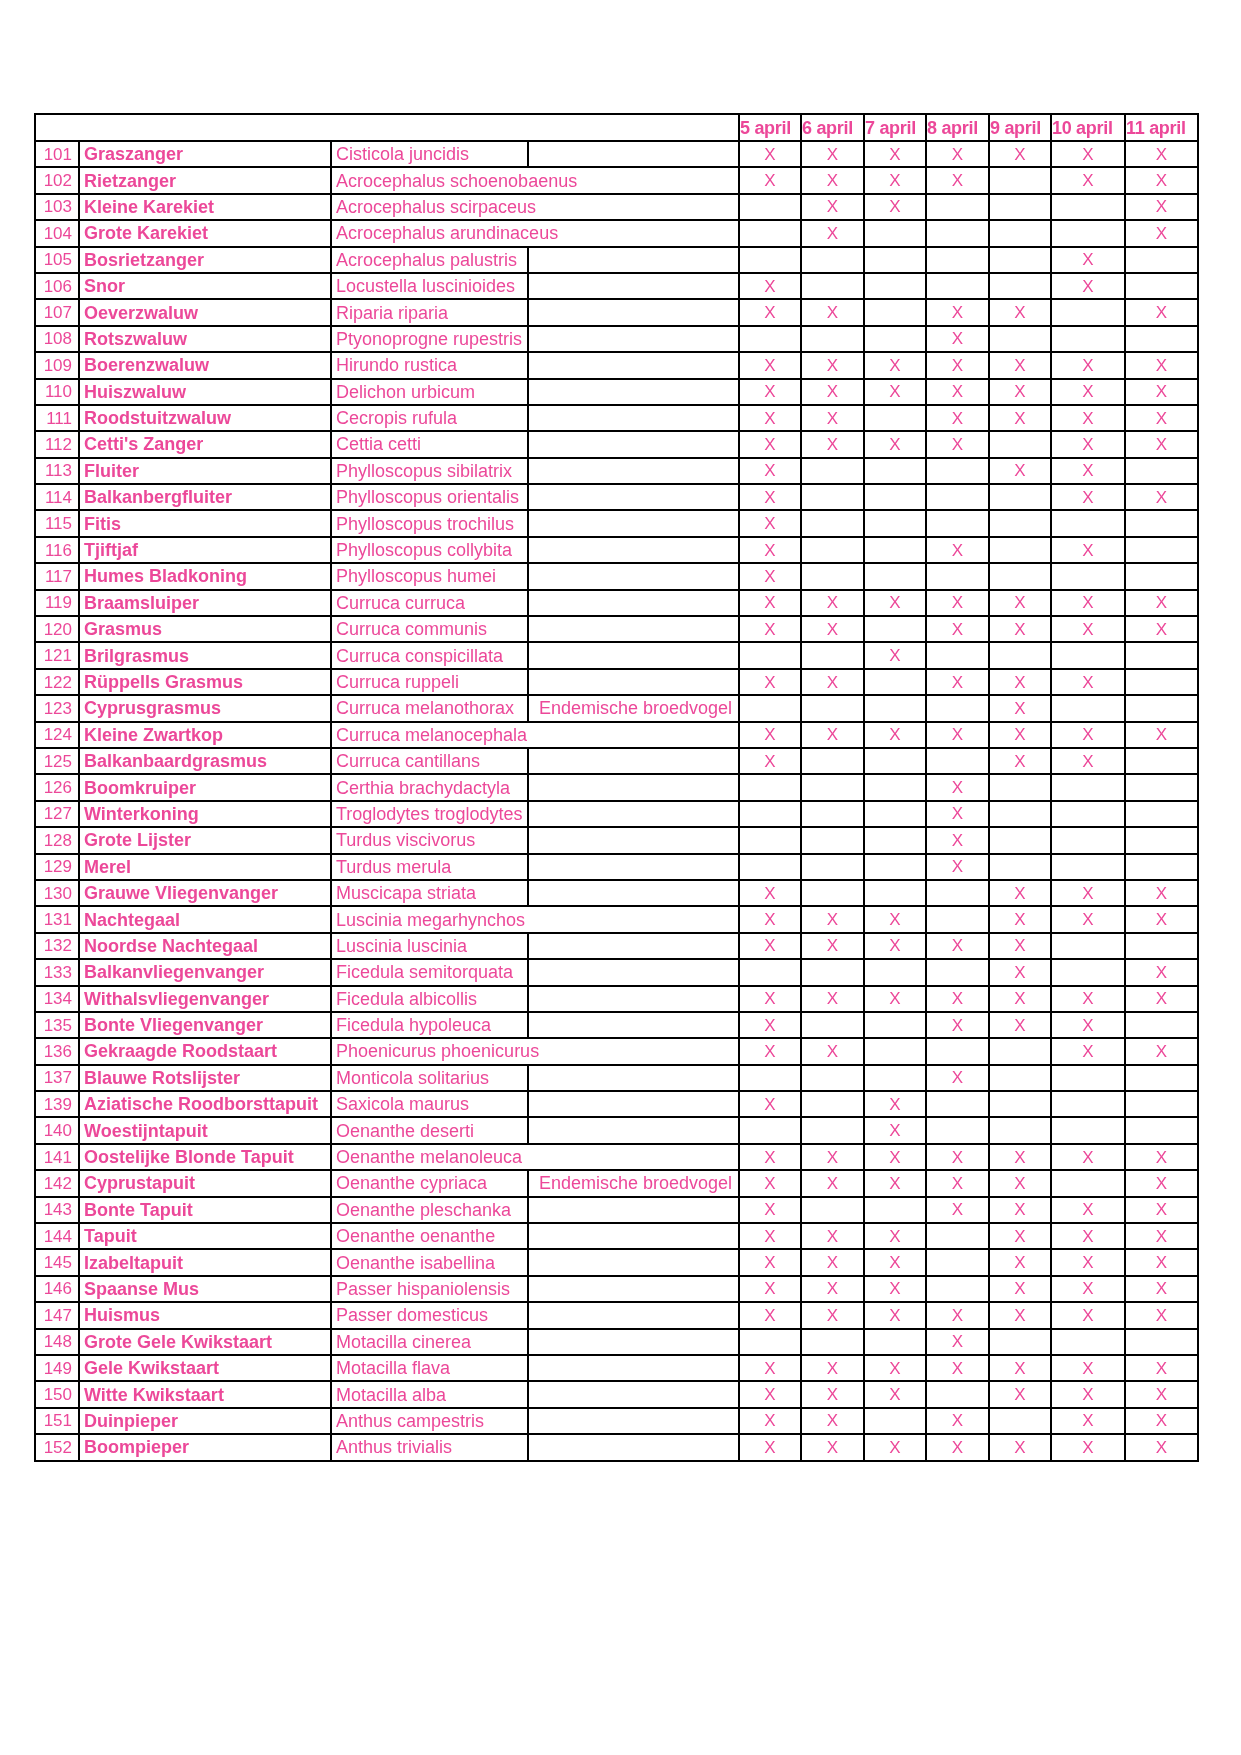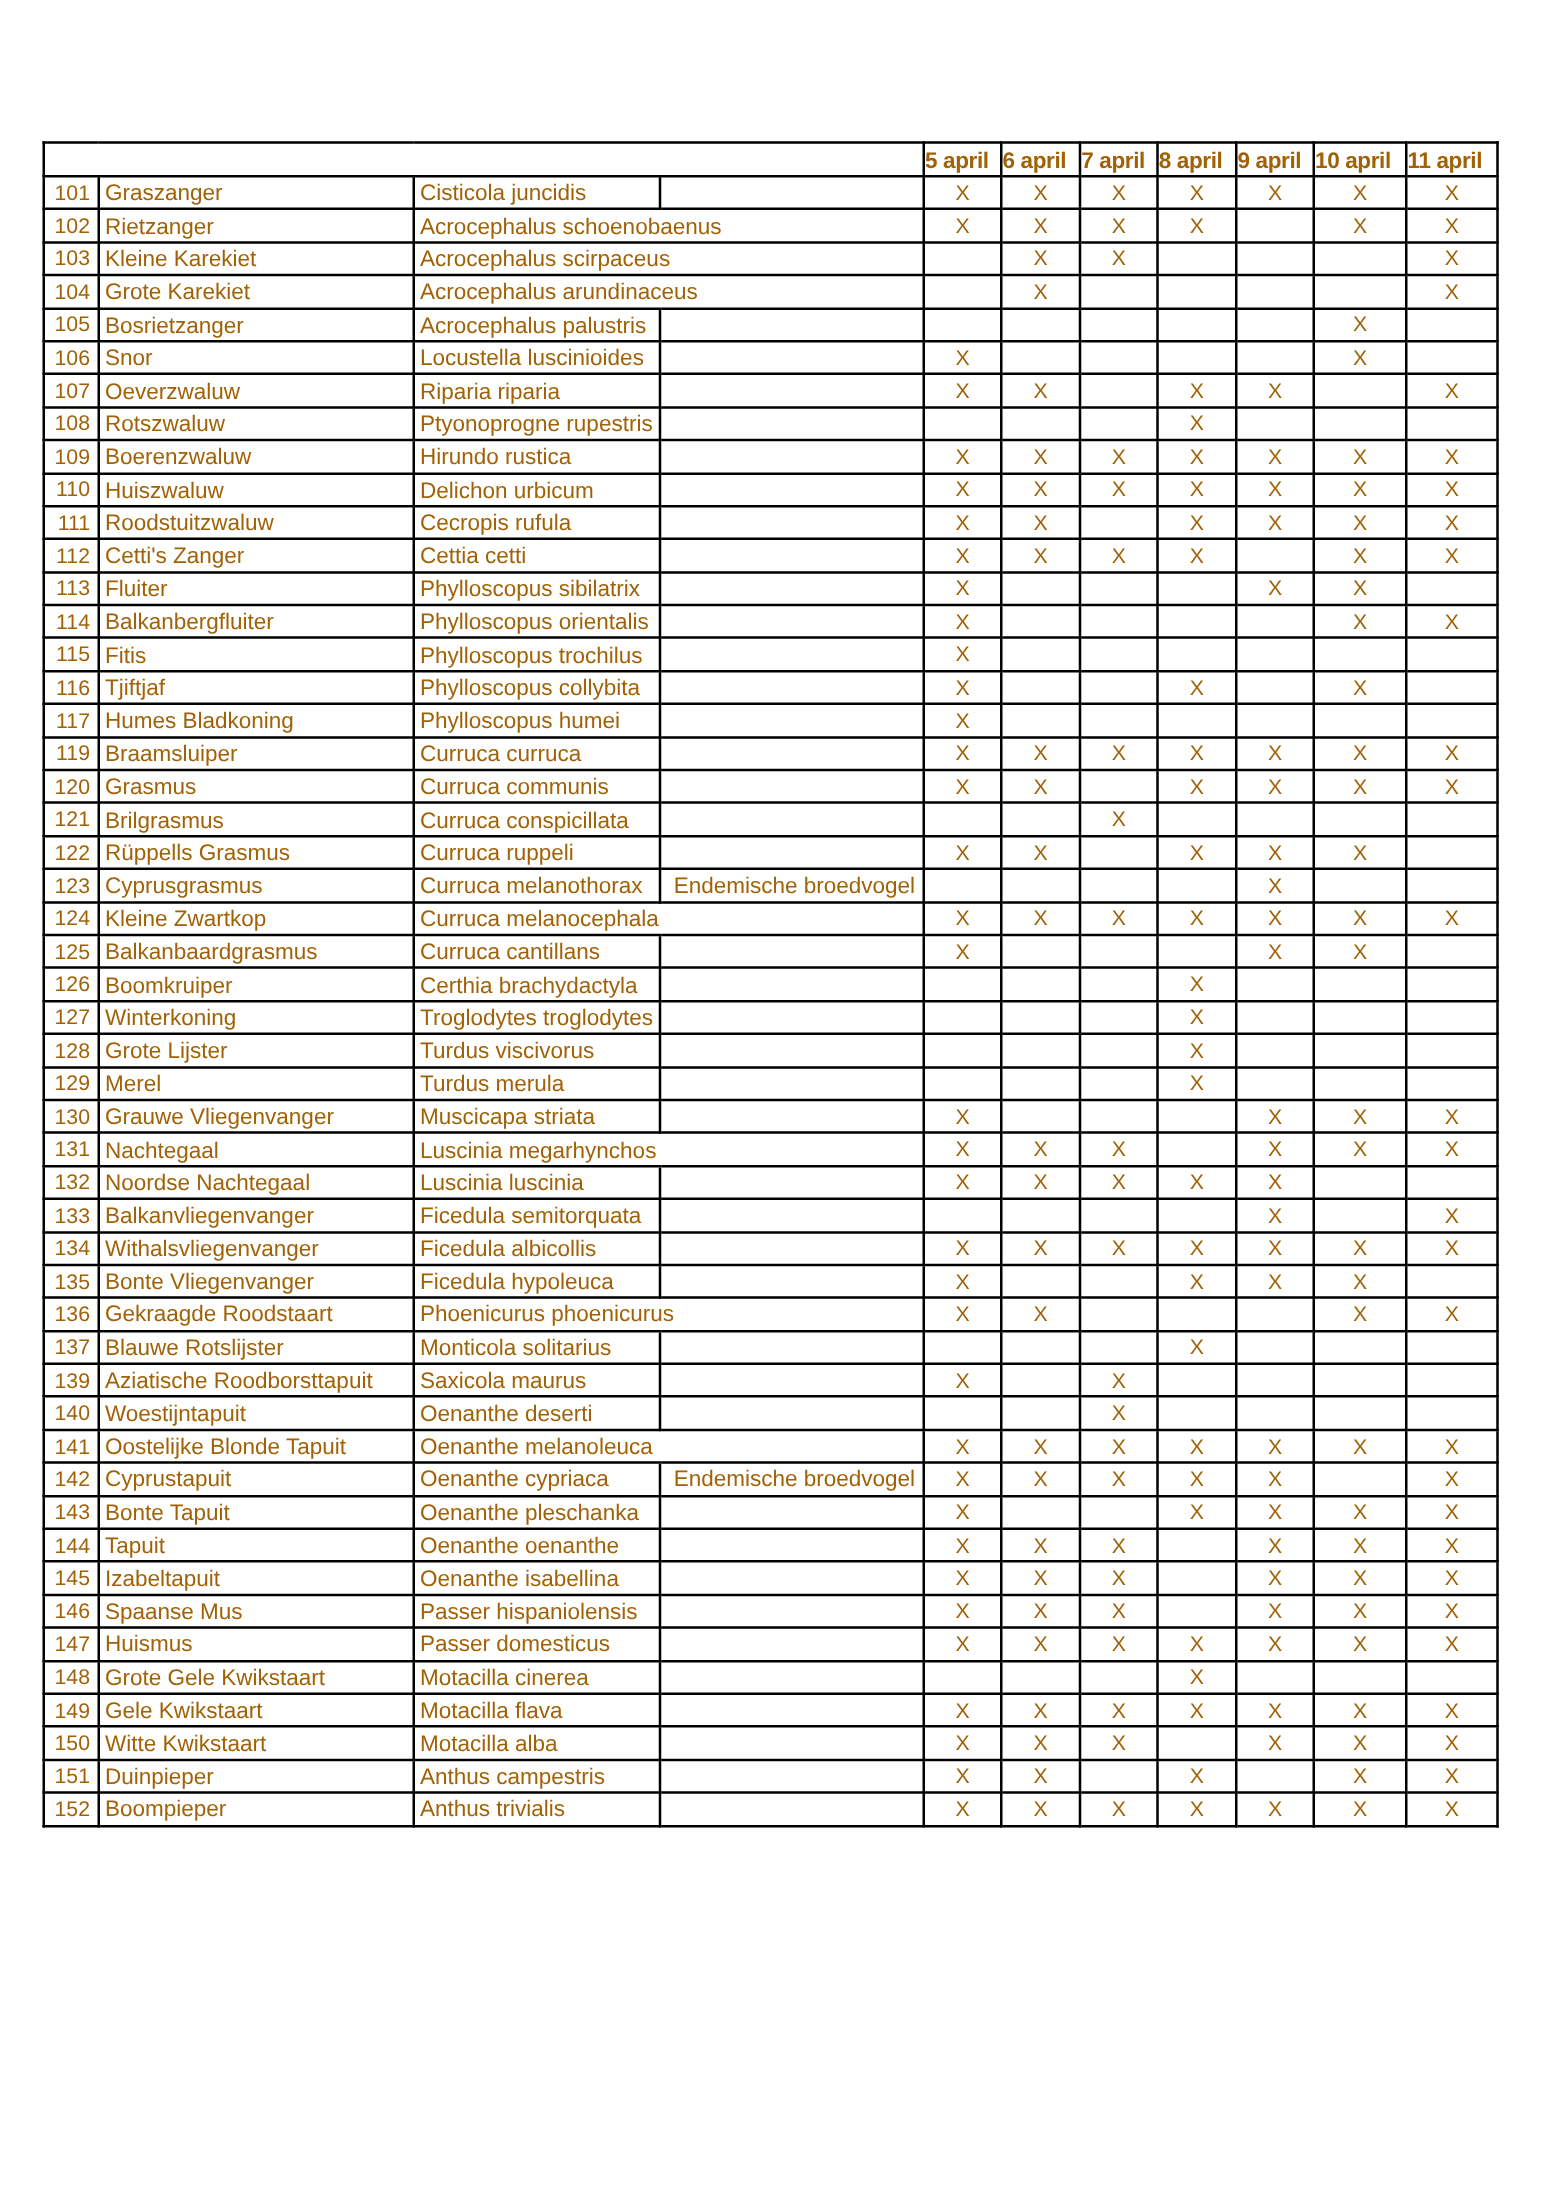--- a/index.html
+++ b/index.html
@@ -2,21 +2,21 @@
 <html><head>
 <meta charset="utf-8">
 <style>
   html, body { margin: 0; padding: 0; background: #ffffff; }
   .page {
     position: relative;
     width: 1241px;
     height: 1755px;
     background: #ffffff;
     font-family: "Liberation Sans", sans-serif;
-    color: #a16207;
+    color: #ec4899;
     overflow: hidden;
   }
   table.birdlist {
     position: absolute;
     left: 34px;
     top: 113px;
     width: 1163px;
     border-collapse: collapse;
     table-layout: fixed;
   }
@@ -35,21 +35,21 @@
     font-weight: bold;
     font-size: 17px;
     text-align: left;
     padding-left: 3px;
     letter-spacing: -0.3px;
     white-space: nowrap;
   }
   
   .birdlist tbody td { border: 2px solid #000; height: 24.4px; }
   td.c-num   { text-align: right; padding-right: 6px; font-size: 17px; }
-  td.c-dutch { text-align: left; padding-left: 4px; white-space: nowrap; }
+  td.c-dutch { text-align: left; padding-left: 4px; white-space: nowrap; font-weight: bold; }
   td.c-latin { text-align: left; padding-left: 4px; white-space: nowrap; }
   td.c-latin.overflow { border-right: hidden; margin-top: 16px; }
   td.c-note  { text-align: center; padding-left: 4px; white-space: nowrap; margin-top: 12px; }
   td.c-mark  { text-align: center; font-size: 17px; }
 </style>
 </head>
 <body>
 
 <div class="page">
   <table class="birdlist">

